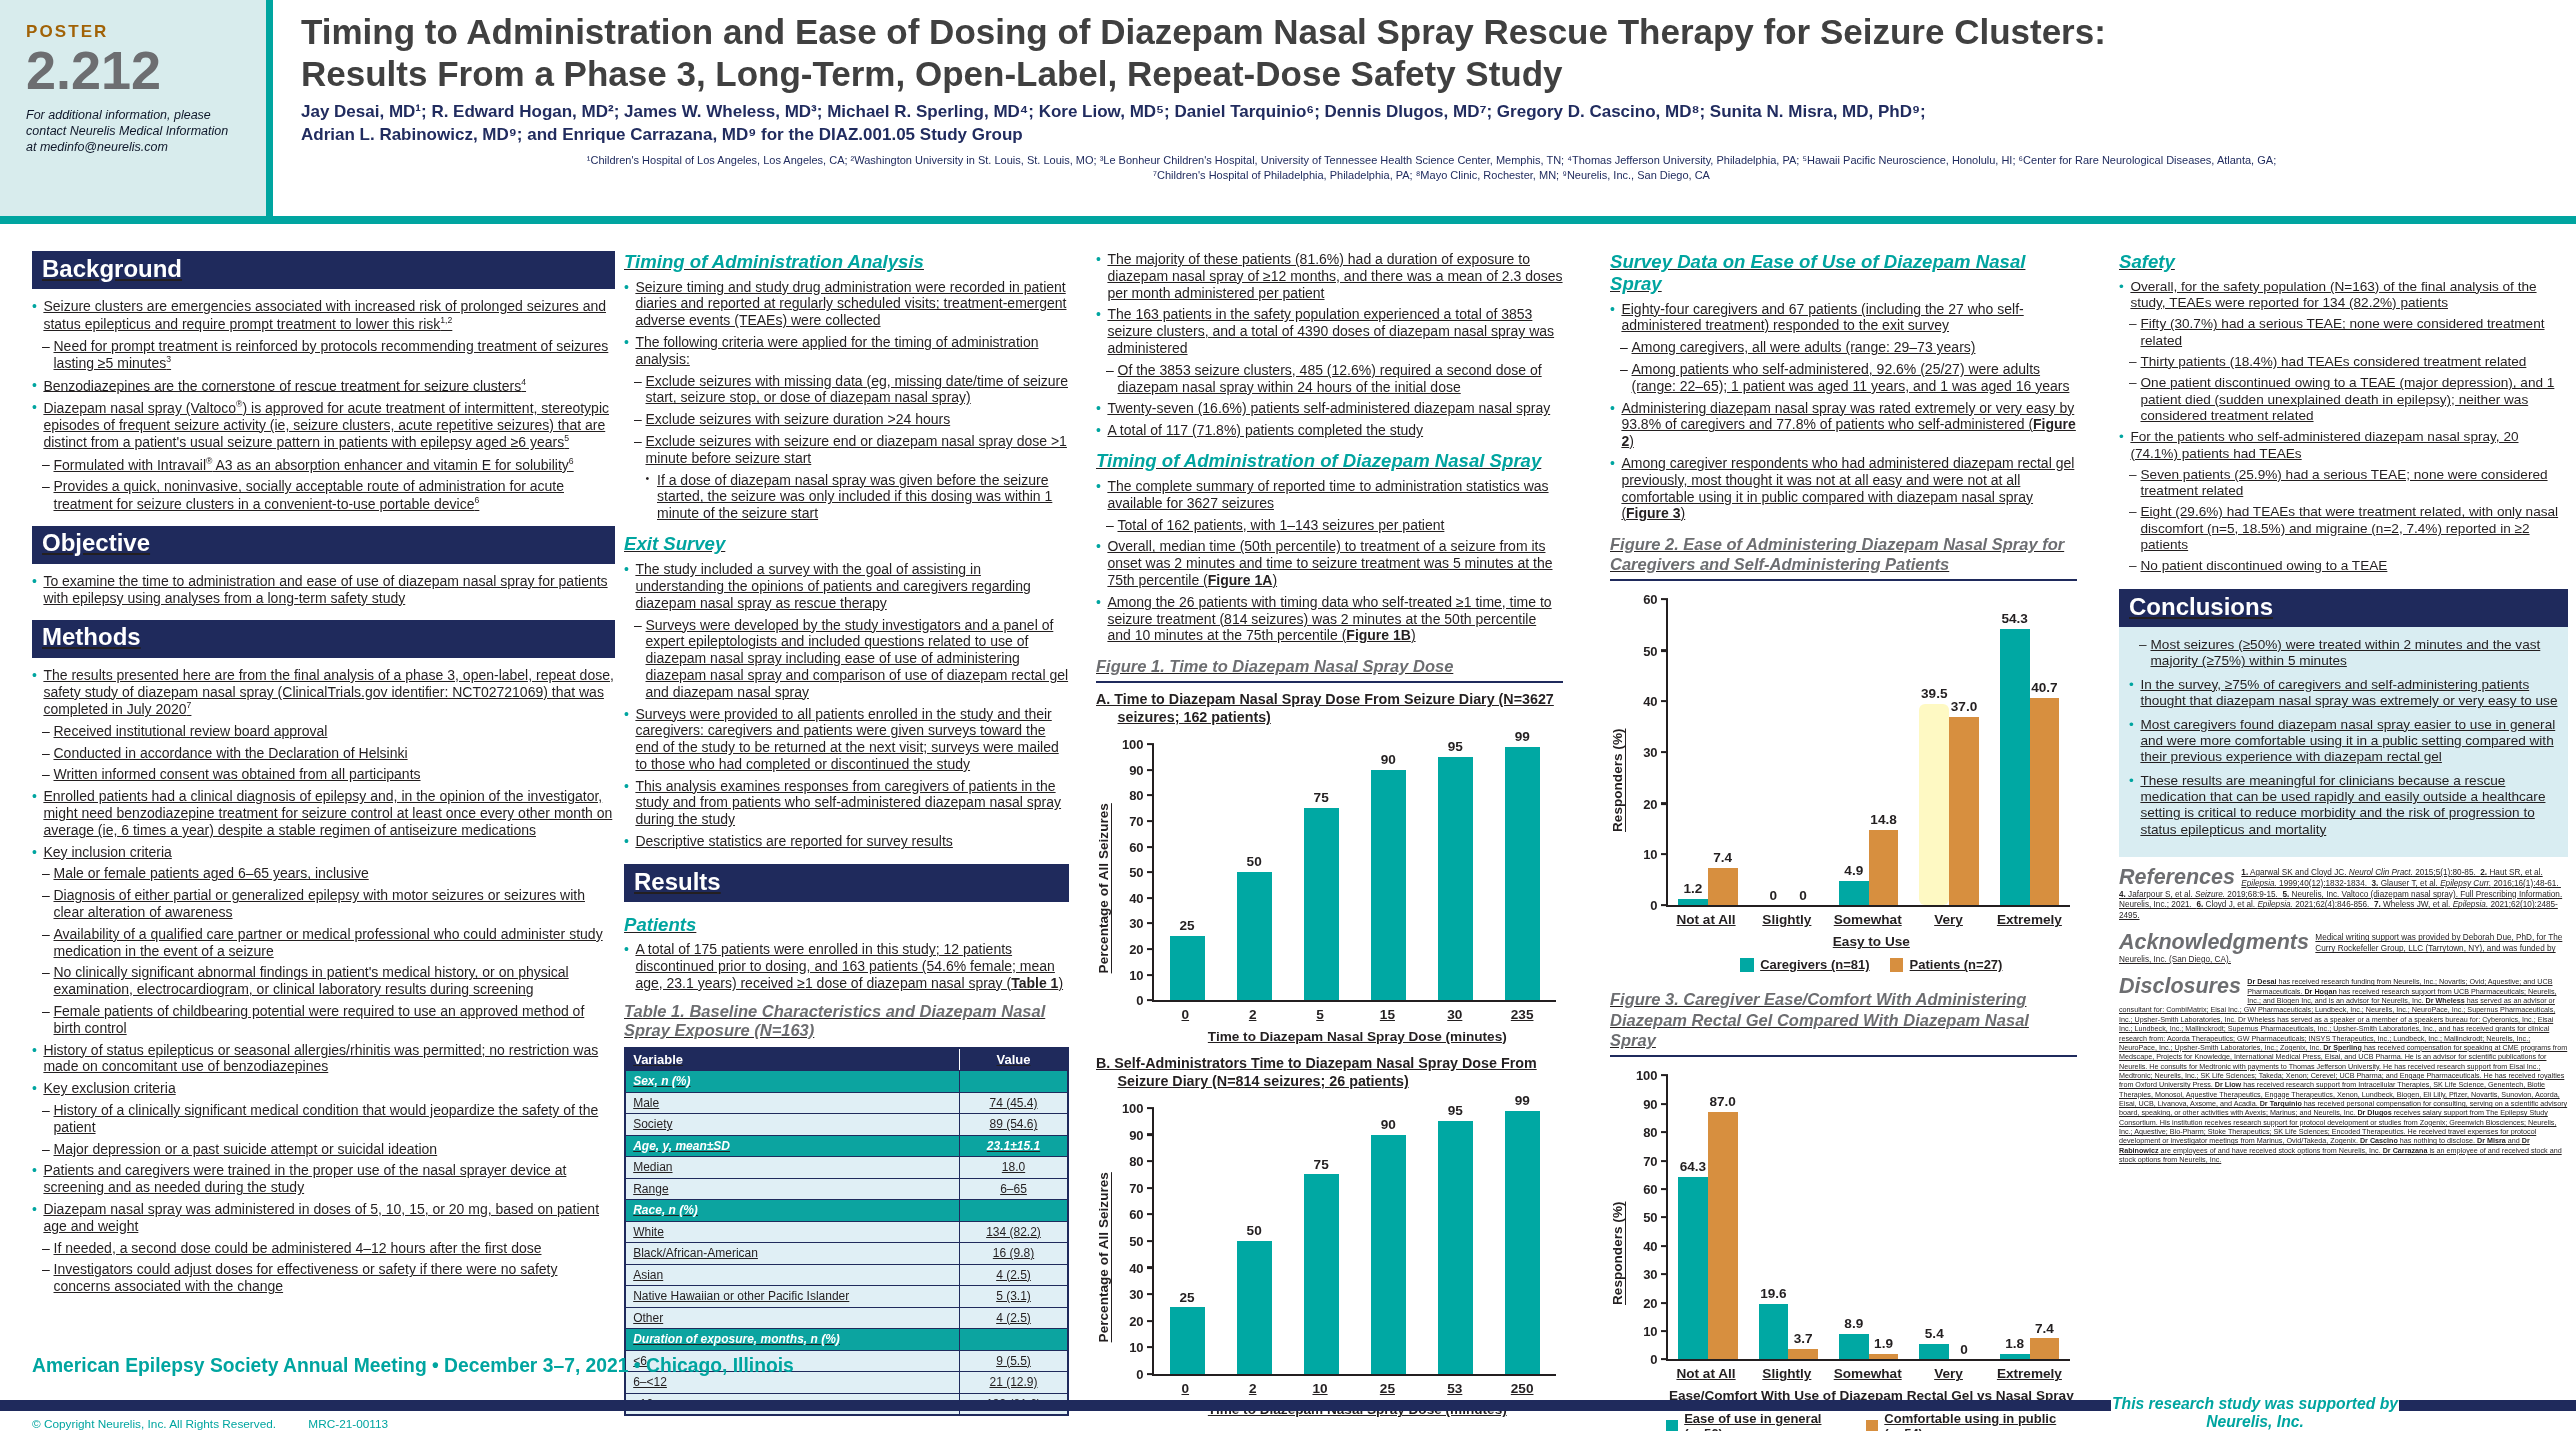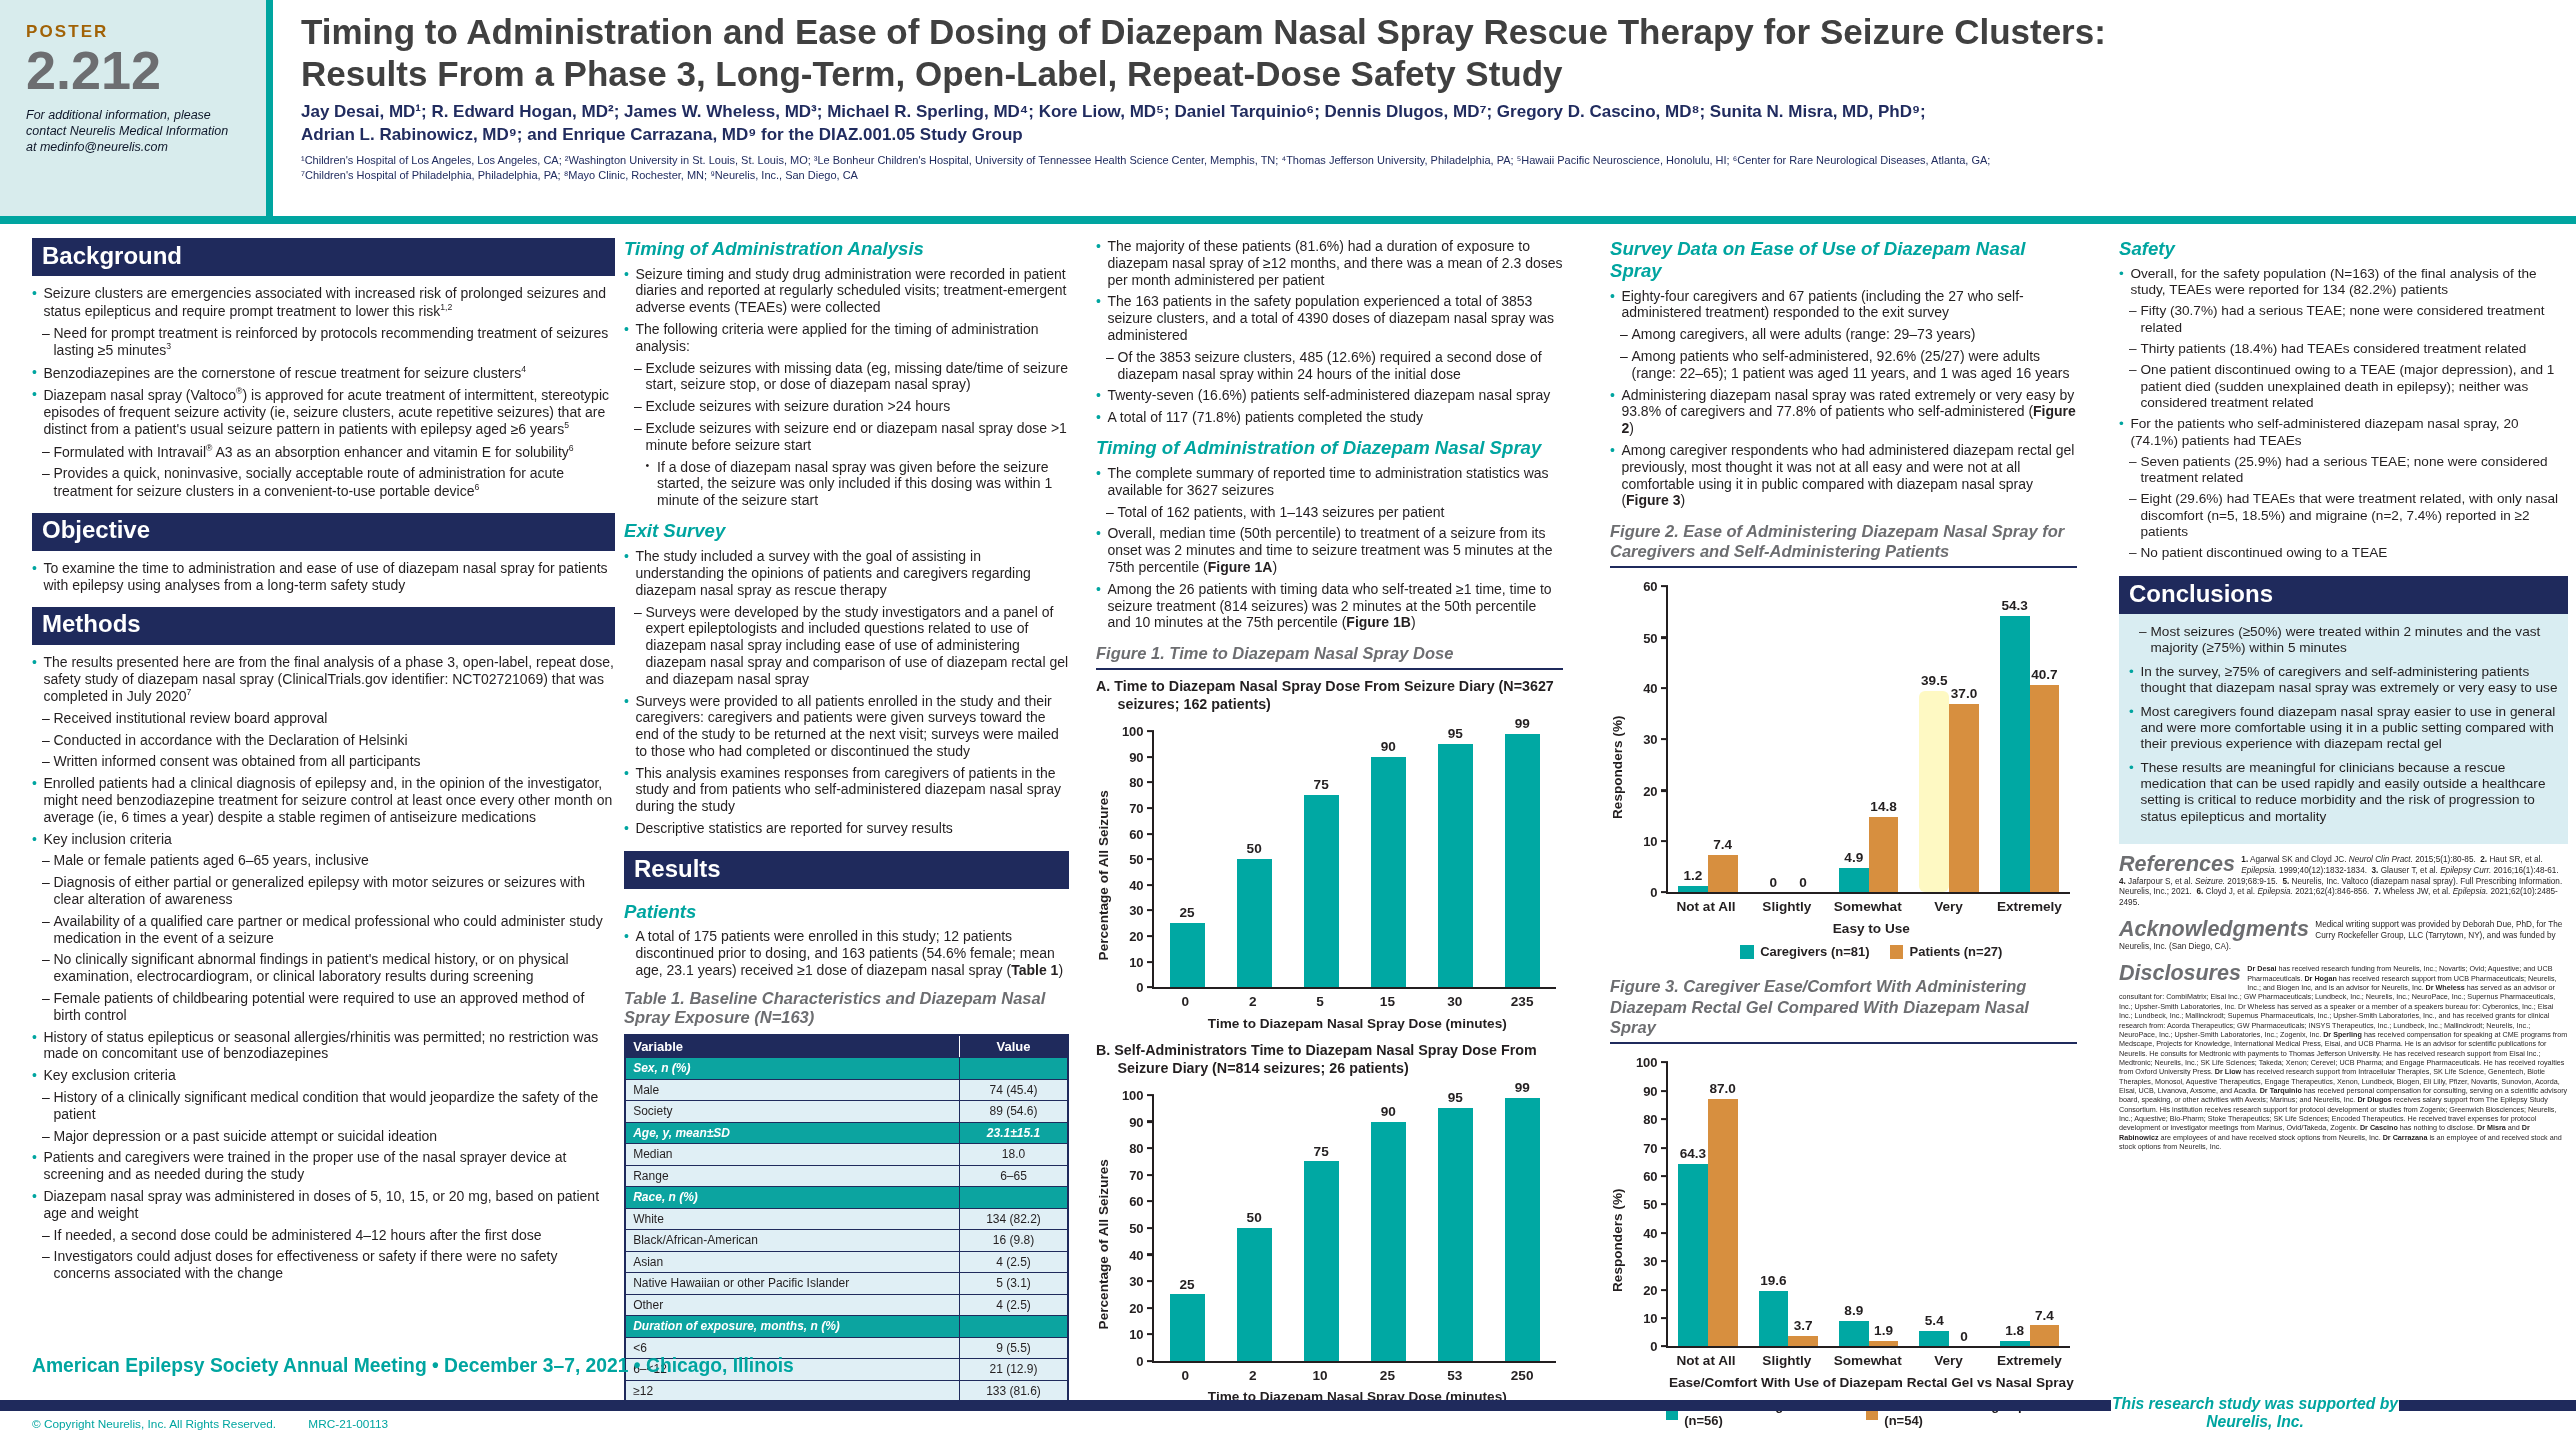--- a/index.html
+++ b/index.html
@@ -12,24 +12,24 @@
   .hdr-side { position:absolute; left:0; top:0; width:273px; height:216px;
     background:#d8eced; border-right:7.2px solid #00a5a0; padding:21.5px 26px; }
   .poster-label { color:#a16207; font-weight:bold; font-size:17px; letter-spacing:2.1px; }
   .poster-number { color:#6d6e71; font-weight:bold; font-size:54px; line-height:1.0; margin-top:1.4px; }
   .poster-contact { color:#0f172a; font-style:italic; font-size:12.5px; line-height:1.3; margin-top:10px; }
   .hdr-main { position:absolute; left:301px; top:11.4px; width:2261px; }
   .title-line { color:#404040; font-weight:bold; font-size:35px; line-height:1.18; }
   .authors-line { color:#212c5f; font-weight:bold; font-size:17px; line-height:1.35; }
   .authors-block { margin-top:7.2px; }
   .affil-line { color:#212c5f; font-size:11px; line-height:1.4; }
-  .affil-block { margin-top:5.7px; }
+  .affil-block { margin-top:5.7px;text-align:center; }
   .teal-rule { position:absolute; left:0; top:216px; width:2576px; height:7.9px; background:#00a5a0; }
   
-  .col { position:absolute; top:238px; }
+  .col { position:absolute; top:251px;text-decoration:underline; }
   #col1 { left:32px;  width:583px; }
   #col2 { left:624px; width:445px; }
   #col3 { left:1096px; width:467px; }
   #col4 { left:1610px; width:467px; }
   #col5 { left:2119px; width:449px; }
   .band { background:#1f2a5c; color:#ffffff; font-weight:bold; font-size:24px;
     padding:3.6px 10px 6.4px; margin-bottom:9.3px; }
   .subhead { color:#00a5a0; font-style:italic; font-weight:bold; font-size:18.6px;
     margin:11.4px 0 5.7px; }
   .subhead:first-child { margin-top:0; }

